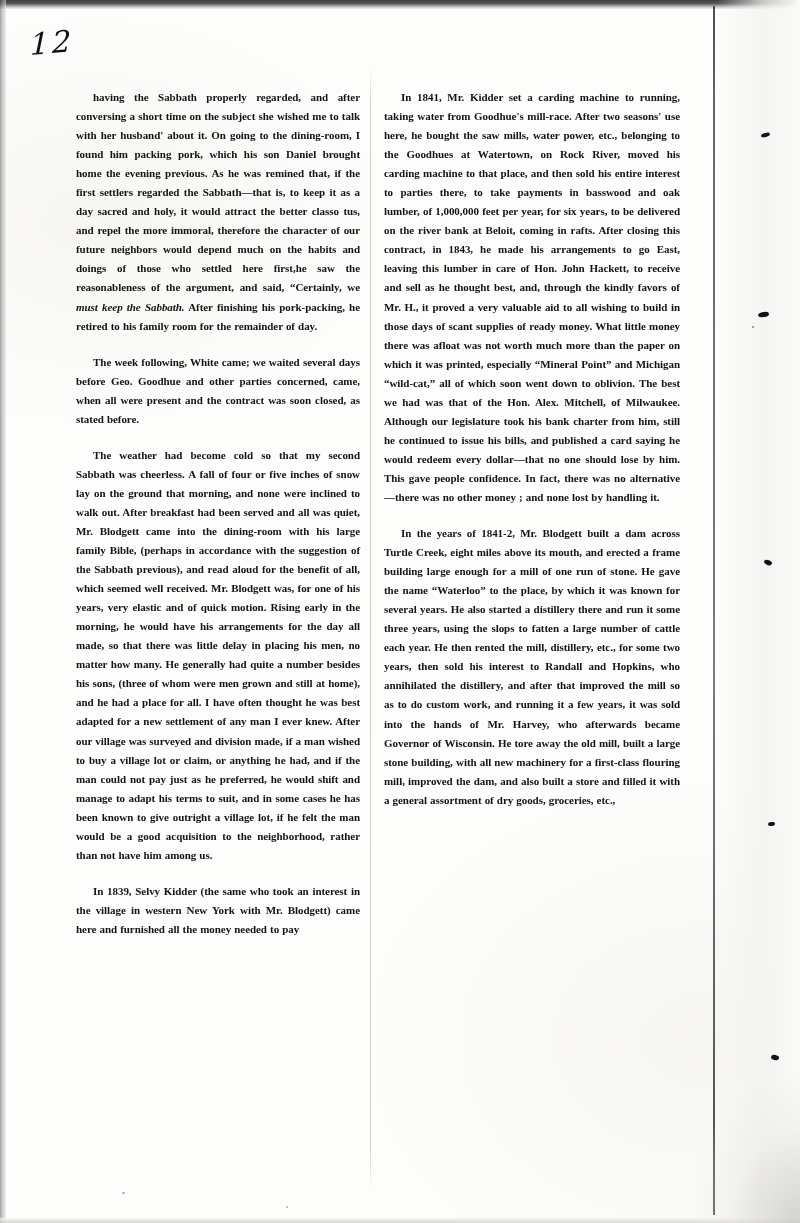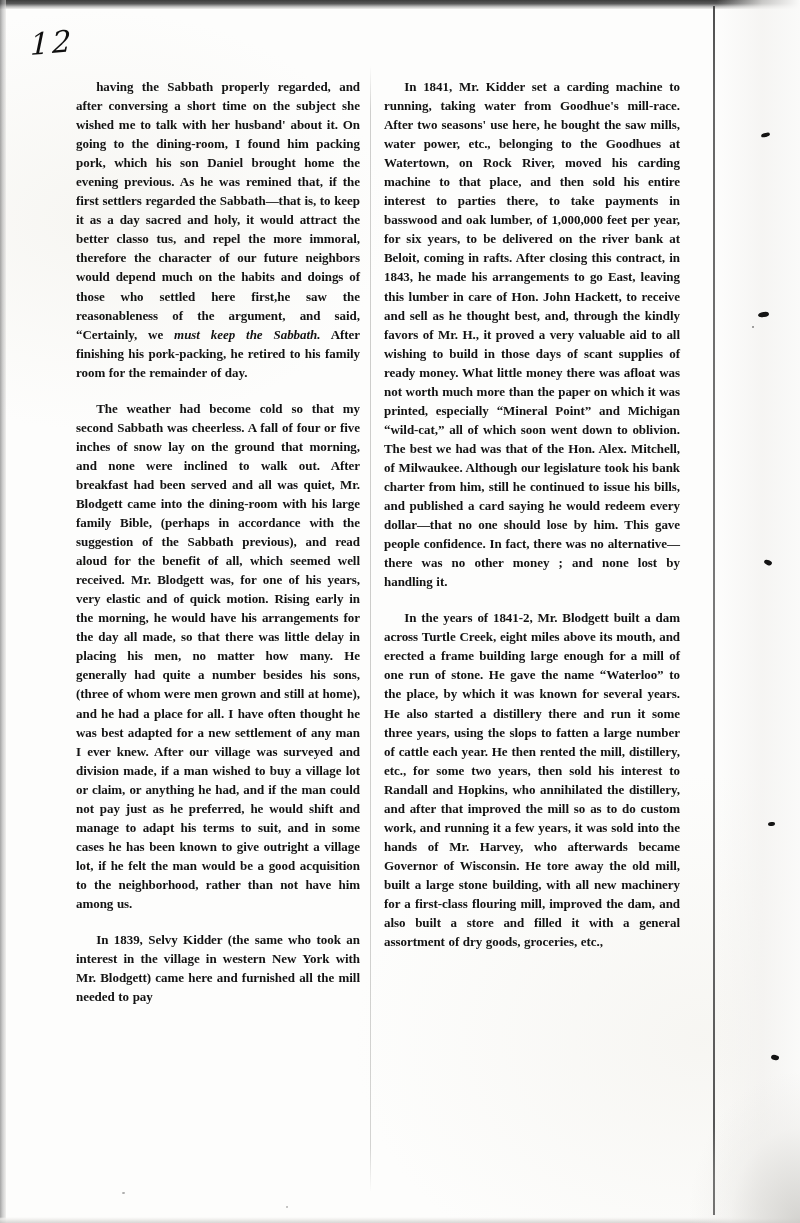--- a/index.html
+++ b/index.html
@@ -79,24 +79,24 @@
   
   .columns {
     position: absolute;
     left: 76px;
     top: 72px;
     width: 624px;
     height: 1118px;
   }
   .col {
     position: absolute;
-    top: 5px;
+    top: 16px;
     width: 284px;
     color: #131313;
-    font-size: 13px;
+    font-size: 11px;
     line-height: 19.05px;
     text-align: justify;
     text-justify: inter-word;
     font-weight: 600;
     letter-spacing: -0.05px;
     word-spacing: .4px;
   }
   .col-left  { left: 0; }
   .col-right { left: 308px; width: 296px; }
 
@@ -159,22 +159,23 @@
   <div class="corner-smudge"></div>
 
   <div class="folio">12</div>
 
   <div class="col-divider"></div>
 
   <div class="columns">
 
     <div class="col col-left">
       <p><span>having the Sabbath properly regarded, and after conversing a short time on the subject she wished me to talk with her husband' about it. On going to the dining-room, I found him packing pork, which his son Daniel brought home the evening previous. As he was remined that, if the first settlers regarded the Sabbath—that is, to keep it as a day sacred and holy, it would attract the better classo tus, and repel the more immoral, therefore the character of our future neighbors would depend much on the habits and doings of those who settled here first,he saw the reasonableness of the argument, and said, “Certainly, we </span><i>must keep the Sabbath.</i><span> After finishing his pork-packing, he retired to his family room for the remainder of day.</span></p>
+      <p>The week following, White came; we waited several days before Geo. Goodhue and other parties concerned, came, when all were present and the contract was soon closed, as stated before.</p>
       <p>The weather had become cold so that my second Sabbath was cheerless. A fall of four or five inches of snow lay on the ground that morning, and none were inclined to walk out. After breakfast had been served and all was quiet, Mr. Blodgett came into the dining-room with his large family Bible, (perhaps in accordance with the suggestion of the Sabbath previous), and read aloud for the benefit of all, which seemed well received. Mr. Blodgett was, for one of his years, very elastic and of quick motion. Rising early in the morning, he would have his arrangements for the day all made, so that there was little delay in placing his men, no matter how many. He generally had quite a number besides his sons, (three of whom were men grown and still at home), and he had a place for all. I have often thought he was best adapted for a new settlement of any man I ever knew. After our village was surveyed and division made, if a man wished to buy a village lot or claim, or anything he had, and if the man could not pay just as he preferred, he would shift and manage to adapt his terms to suit, and in some cases he has been known to give outright a village lot, if he felt the man would be a good acquisition to the neighborhood, rather than not have him among us.</p>
-      <p>In 1839, Selvy Kidder (the same who took an interest in the village in western New York with Mr. Blodgett) came here and furnished all the mill needed to pay</p>
+      <p>In 1839, Selvy Kidder (the same who took an interest in the village in western New York with Mr. Blodgett) came here and furnished all the money needed to pay</p>
     </div>
 
     <div class="col col-right">
       <p>In 1841, Mr. Kidder set a carding machine to running, taking water from Goodhue's mill-race. After two seasons' use here, he bought the saw mills, water power, etc., belonging to the Goodhues at Watertown, on Rock River, moved his carding machine to that place, and then sold his entire interest to parties there, to take payments in basswood and oak lumber, of 1,000,000 feet per year, for six years, to be delivered on the river bank at Beloit, coming in rafts. After closing this contract, in 1843, he made his arrangements to go East, leaving this lumber in care of Hon. John Hackett, to receive and sell as he thought best, and, through the kindly favors of Mr. H., it proved a very valuable aid to all wishing to build in those days of scant supplies of ready money. What little money there was afloat was not worth much more than the paper on which it was printed, especially “Mineral Point” and Michigan “wild-cat,” all of which soon went down to oblivion. The best we had was that of the Hon. Alex. Mitchell, of Milwaukee. Although our legislature took his bank charter from him, still he continued to issue his bills, and published a card saying he would redeem every dollar—that no one should lose by him. This gave people confidence. In fact, there was no alternative—there was no other money ; and none lost by handling it.</p>
       <p>In the years of 1841-2, Mr. Blodgett built a dam across Turtle Creek, eight miles above its mouth, and erected a frame building large enough for a mill of one run of stone. He gave the name “Waterloo” to the place, by which it was known for several years. He also started a distillery there and run it some three years, using the slops to fatten a large number of cattle each year. He then rented the mill, distillery, etc., for some two years, then sold his interest to Randall and Hopkins, who annihilated the distillery, and after that improved the mill so as to do custom work, and running it a few years, it was sold into the hands of Mr. Harvey, who afterwards became Governor of Wisconsin. He tore away the old mill, built a large stone building, with all new machinery for a first-class flouring mill, improved the dam, and also built a store and filled it with a general assortment of dry goods, groceries, etc.,</p>
     </div>
 
   </div>
 
   <div class="fleck f1"></div>

